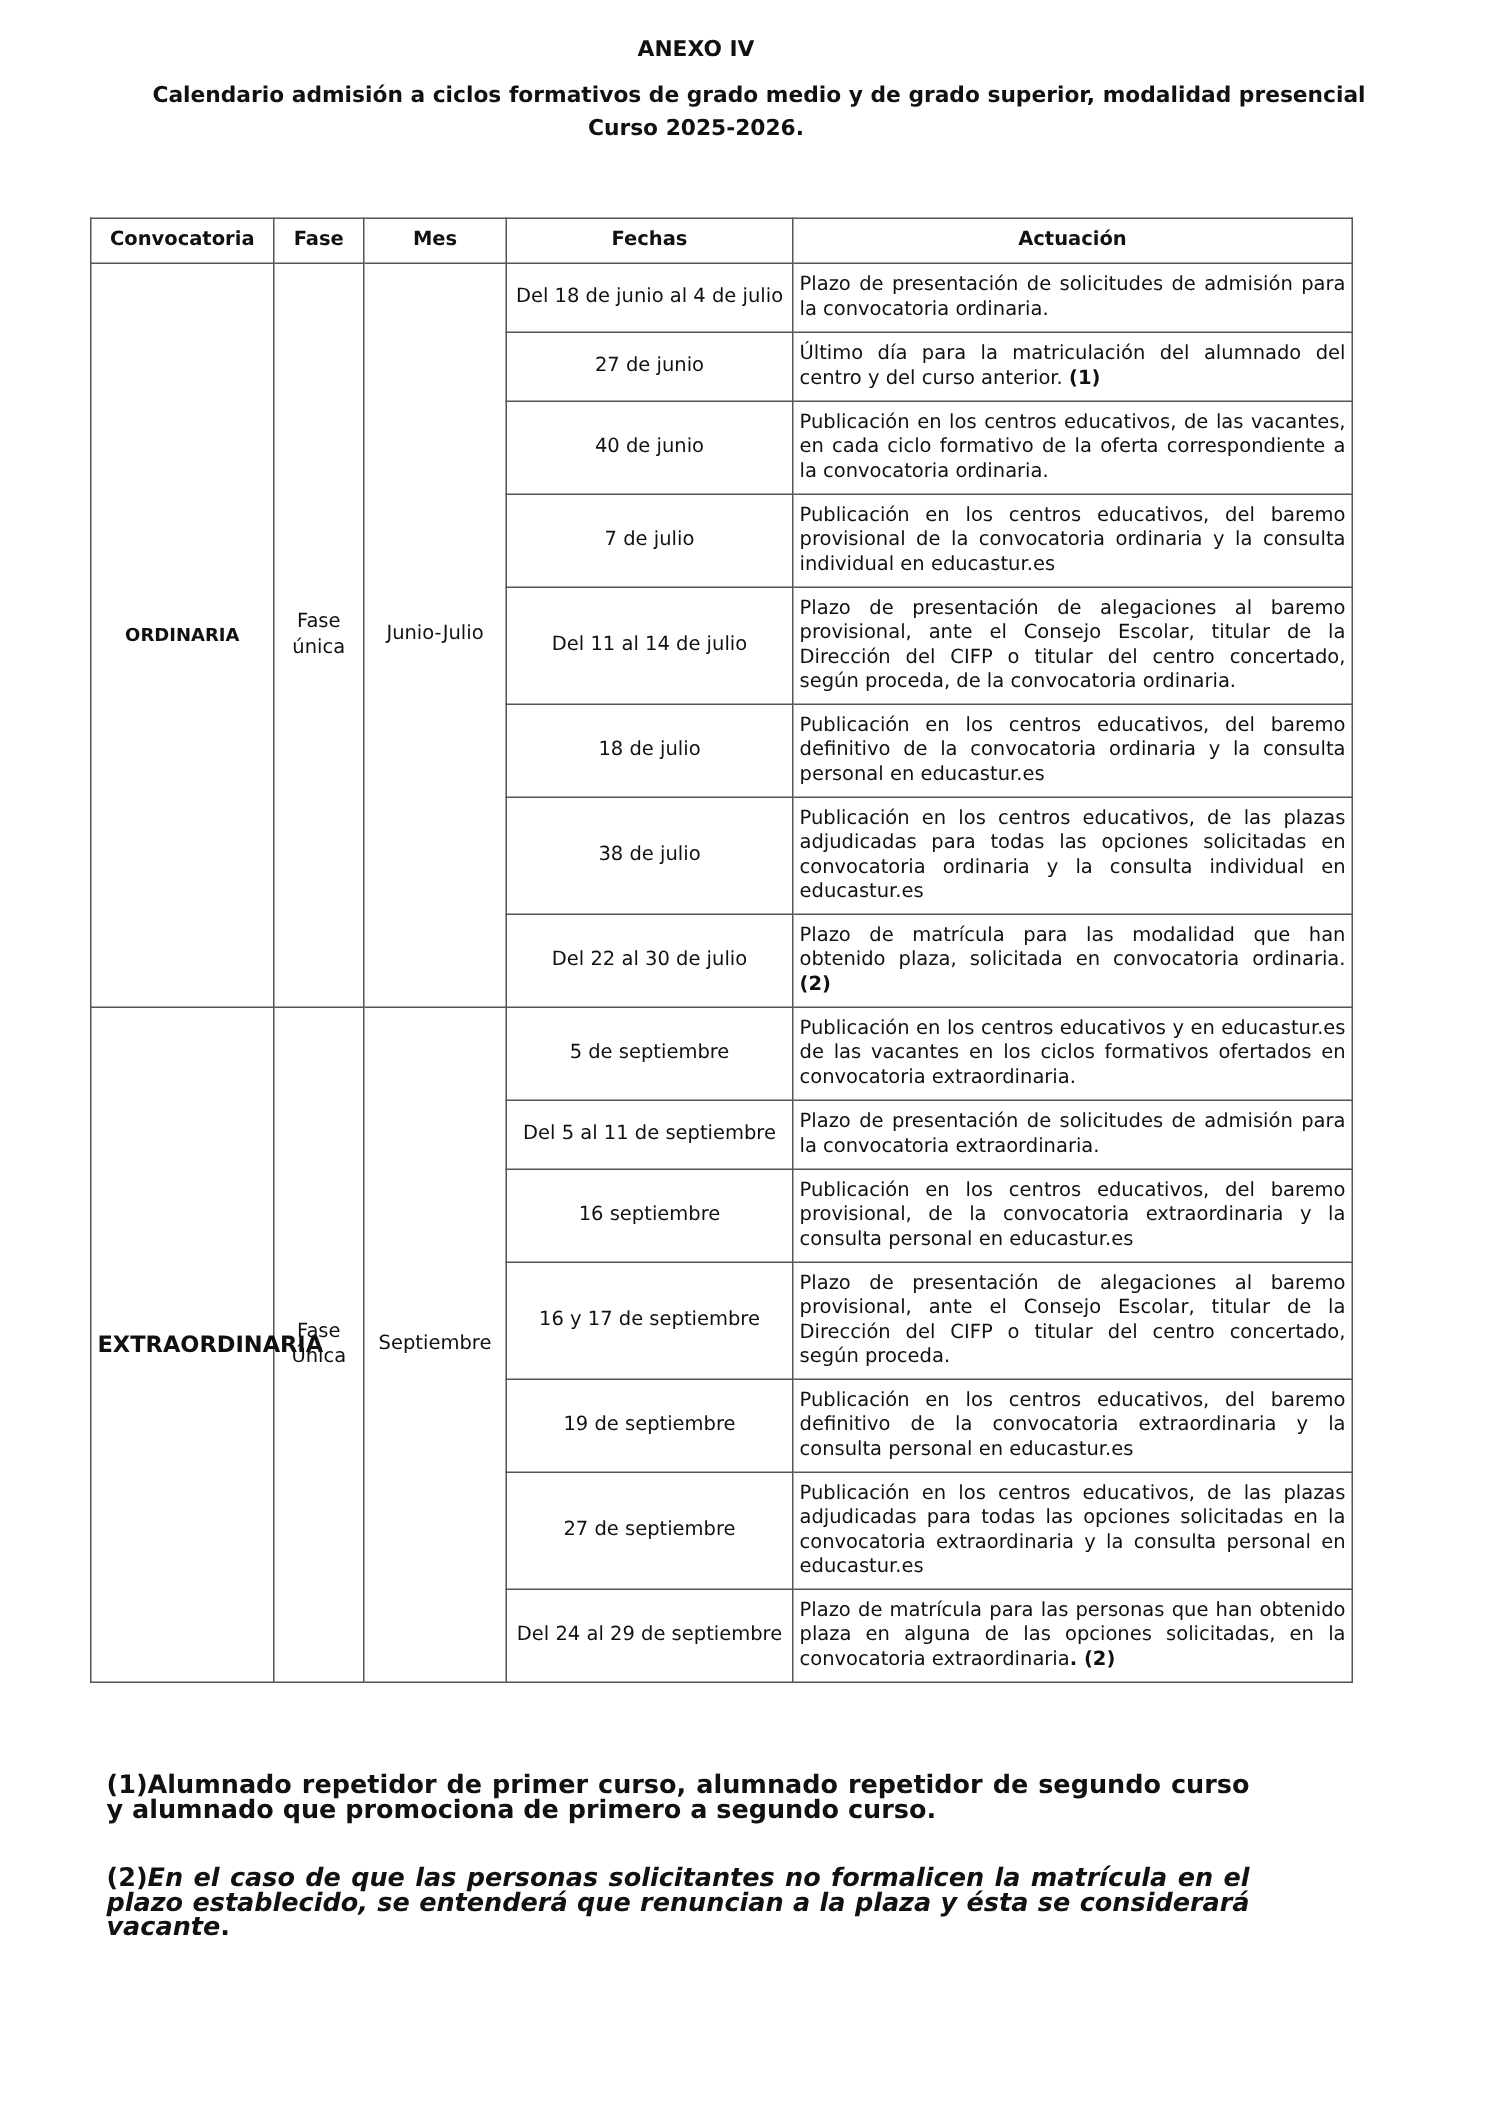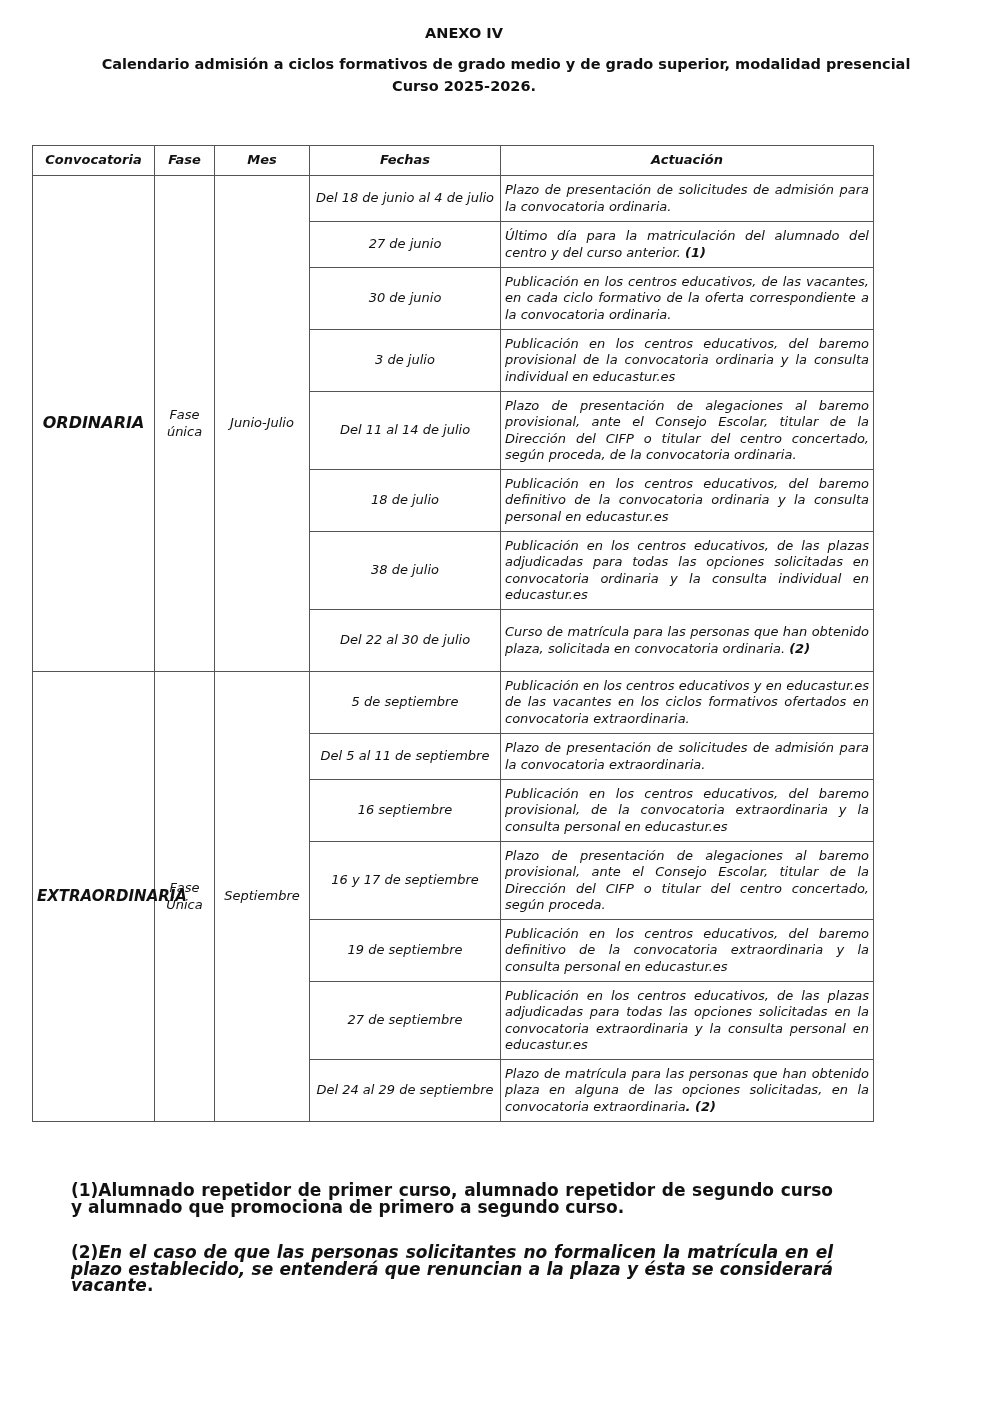--- a/index.html
+++ b/index.html
@@ -9,33 +9,33 @@
   }
   .heading {
     position: absolute; left: 0; width: 1000px; text-align: center;
     font-family: "DejaVu Sans", sans-serif; font-weight: bold; font-size: 14.5px;
   }
   #annex-title { top: 25px; left: -36px; }
   #subtitle1 { top: 56px; left: 6px; }
   #subtitle2 { top: 78px; left: -36px; }
 
   table.cal {
-    position: absolute; left: 32px; top: 145px;
+    position: absolute; left: 60px; top: 145px;
     border-collapse: collapse; table-layout: fixed;
-    width: 841px; font-size: 13px; line-height: 16.3px; font-style: italic;
+    width: 841px; font-size: 13px; line-height: 16.3px;
   }
   table.cal th, table.cal td {
     border: 1px solid #555; padding: 0 4px; vertical-align: middle;
   }
   table.cal th {
     font-weight: bold; height: 29px; text-align: center;
   }
   td.c { text-align: center; }
   td.act { text-align: justify; text-align-last: left; padding: 2px 4px 2px 4px; margin-top: 48px; }
-  td.conv { font-weight: bold; font-size: 16px; text-align: center; }
+  td.conv { font-weight: bold; font-size: 12px; text-align: center; }
   td.conv.small { font-size: 15px; }
   b.ref { font-weight: bold; }
 
   .note {
     position: absolute; left: 71px; width: 762px;
     font-family: "DejaVu Sans", sans-serif; font-size: 17px; font-weight: bold;
     line-height: 16.5px; text-align: justify;
   }
   #note1 { top: 1182px; }
   #note2 { top: 1244px; }
@@ -71,42 +71,42 @@
         <td class="c" rowspan="8">Fase única</td>
         <td class="c" rowspan="8">Junio-Julio</td>
         <td class="c">Del 18 de junio al 4 de julio</td>
         <td class="act"><span>Plazo de presentación de solicitudes de admisión para la convocatoria ordinaria.</span><b class="ref"></b></td>
       </tr>
       <tr style="height: 46px;">
         <td class="c">27 de junio</td>
         <td class="act"><span>Último día para la matriculación del alumnado del centro y del curso anterior. </span><b class="ref">(1)</b></td>
       </tr>
       <tr style="height: 62px;">
-        <td class="c">30 de junio</td>
+        <td class="c">40 de junio</td>
         <td class="act"><span>Publicación en los centros educativos, de las vacantes, en cada ciclo formativo de la oferta correspondiente a la convocatoria ordinaria.</span><b class="ref"></b></td>
       </tr>
       <tr style="height: 62px;">
-        <td class="c">3 de julio</td>
+        <td class="c">7 de julio</td>
         <td class="act"><span>Publicación en los centros educativos, del baremo provisional de la convocatoria ordinaria y la consulta individual en educastur.es</span><b class="ref"></b></td>
       </tr>
       <tr style="height: 78px;">
         <td class="c">Del 11 al 14 de julio</td>
         <td class="act"><span>Plazo de presentación de alegaciones al baremo provisional, ante el Consejo Escolar, titular de la Dirección del CIFP o titular del centro concertado, según proceda, de la convocatoria ordinaria.</span><b class="ref"></b></td>
       </tr>
       <tr style="height: 62px;">
         <td class="c">18 de julio</td>
         <td class="act"><span>Publicación en los centros educativos, del baremo definitivo de la convocatoria ordinaria y la consulta personal en educastur.es</span><b class="ref"></b></td>
       </tr>
       <tr style="height: 78px;">
         <td class="c">38 de julio</td>
         <td class="act"><span>Publicación en los centros educativos, de las plazas adjudicadas para todas las opciones solicitadas en convocatoria ordinaria y la consulta individual en educastur.es</span><b class="ref"></b></td>
       </tr>
       <tr style="height: 62px;">
         <td class="c">Del 22 al 30 de julio</td>
-        <td class="act"><span>Curso de matrícula para las personas que han obtenido plaza, solicitada en convocatoria ordinaria. </span><b class="ref">(2)</b></td>
+        <td class="act"><span>Plazo de matrícula para las modalidad que han obtenido plaza, solicitada en convocatoria ordinaria. </span><b class="ref">(2)</b></td>
       </tr>
       <tr style="height: 62px;">
         <td class="conv small" rowspan="7">EXTRAORDINARIA</td>
         <td class="c" rowspan="7">Fase Única</td>
         <td class="c" rowspan="7">Septiembre</td>
         <td class="c">5 de septiembre</td>
         <td class="act"><span>Publicación en los centros educativos y en educastur.es de las vacantes en los ciclos formativos ofertados en convocatoria extraordinaria.</span><b class="ref"></b></td>
       </tr>
       <tr style="height: 46px;">
         <td class="c">Del  5 al 11 de septiembre</td>

